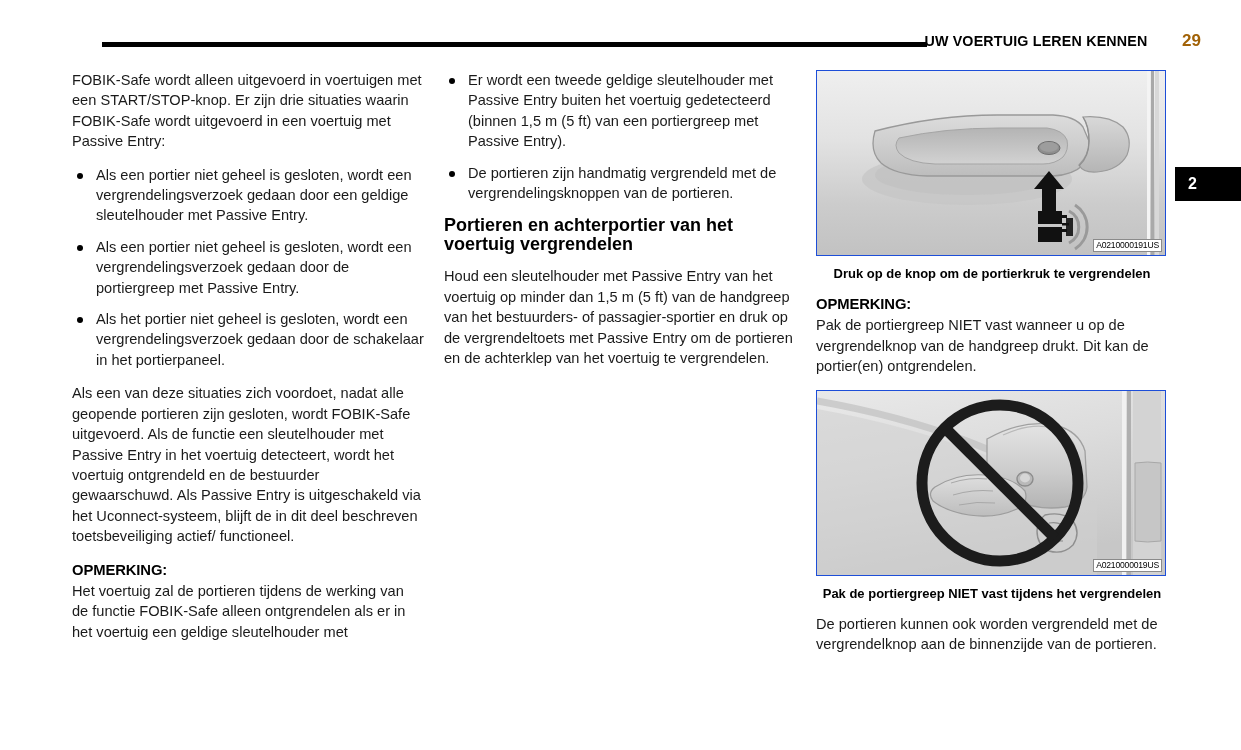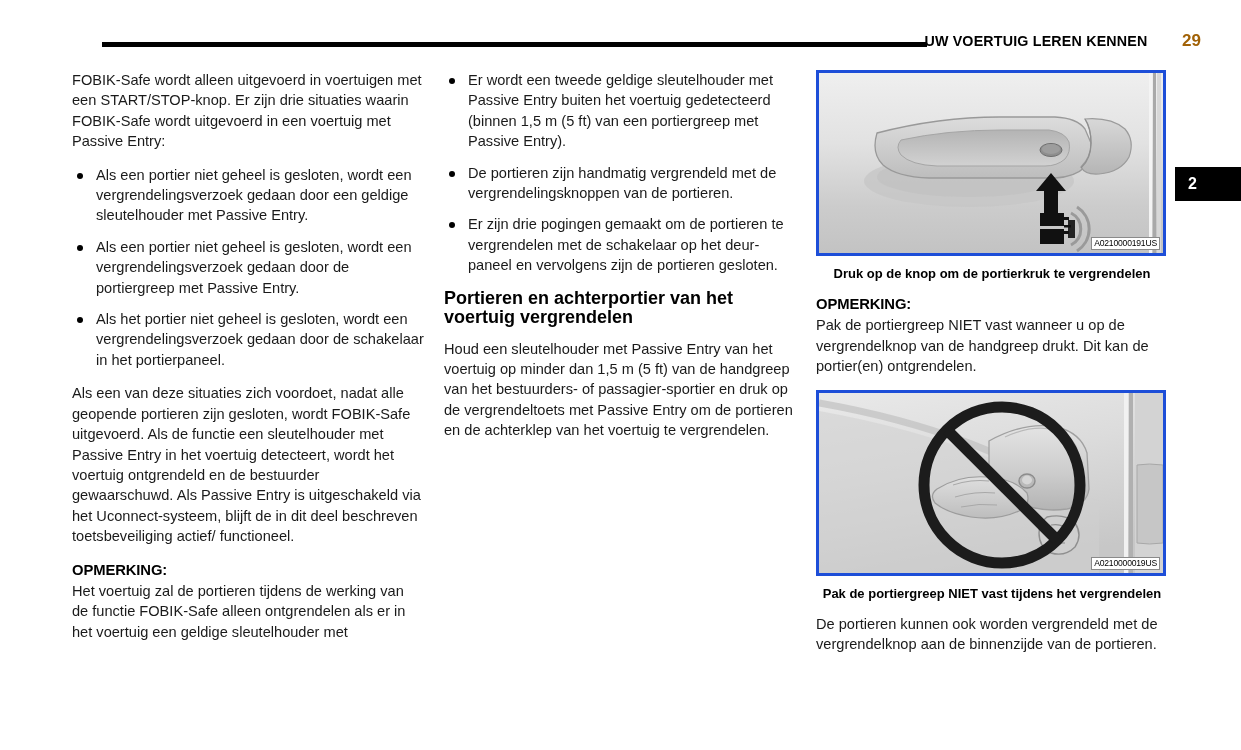--- a/index.html
+++ b/index.html
@@ -108,21 +108,21 @@
     width: 6px; height: 6px;
     border-radius: 50%;
     background: #000;
   }
 
   
   .figure { margin: 0 0 12px 0; }
   .fig-frame {
     position: relative;
     width: 350px; height: 186px;
-    border: 3px solid #1d4ed8;
+    border: 1px solid #1d4ed8;
     overflow: hidden;
     background: #d5d5d5;
   }
   .fig-caption {
     margin-top: 9px;
     text-align: center;
     font-size: 13.4px;
     font-weight: bold;
     line-height: 17px;
     color: #000;
@@ -168,21 +168,20 @@
 
   <div class="note-label">OPMERKING:</div>
   <p class="body tight">Het voertuig zal de portieren tijdens de werking van de functie FOBIK-Safe alleen ontgrendelen als er in het voertuig een geldige sleutelhouder met</p>
 </div>
 
 <div class="col col-2">
 
   <ul class="bullets">
     <li>Er wordt een tweede geldige sleutelhouder met Passive Entry buiten het voertuig gedetecteerd (binnen 1,5 m (5 ft) van een portiergreep met Passive Entry).</li>
     <li>De portieren zijn handmatig vergrendeld met de vergrendelingsknoppen van de portieren.</li>
-    <li>Er zijn drie pogingen gemaakt om de portieren te vergrendelen met de schakelaar op het deur-paneel en vervolgens zijn de portieren gesloten.</li>
   </ul>
 
   <h4 class="subhead">Portieren en achterportier van het voertuig vergrendelen</h4>
 
   <p class="body">Houd een sleutelhouder met Passive Entry van het voertuig op minder dan 1,5 m (5 ft) van de handgreep van het bestuurders- of passagier-sportier en druk op de vergrendeltoets met Passive Entry om de portieren en de achterklep van het voertuig te vergrendelen.</p>
 </div>
 
 <div class="col col-3">
 
   <div class="figure">

